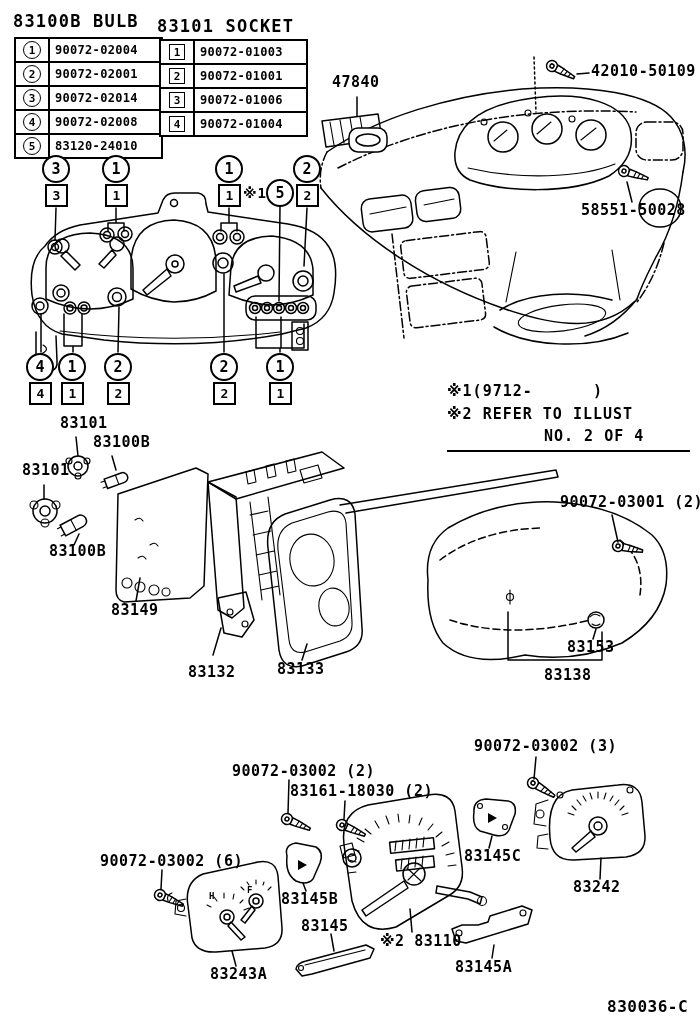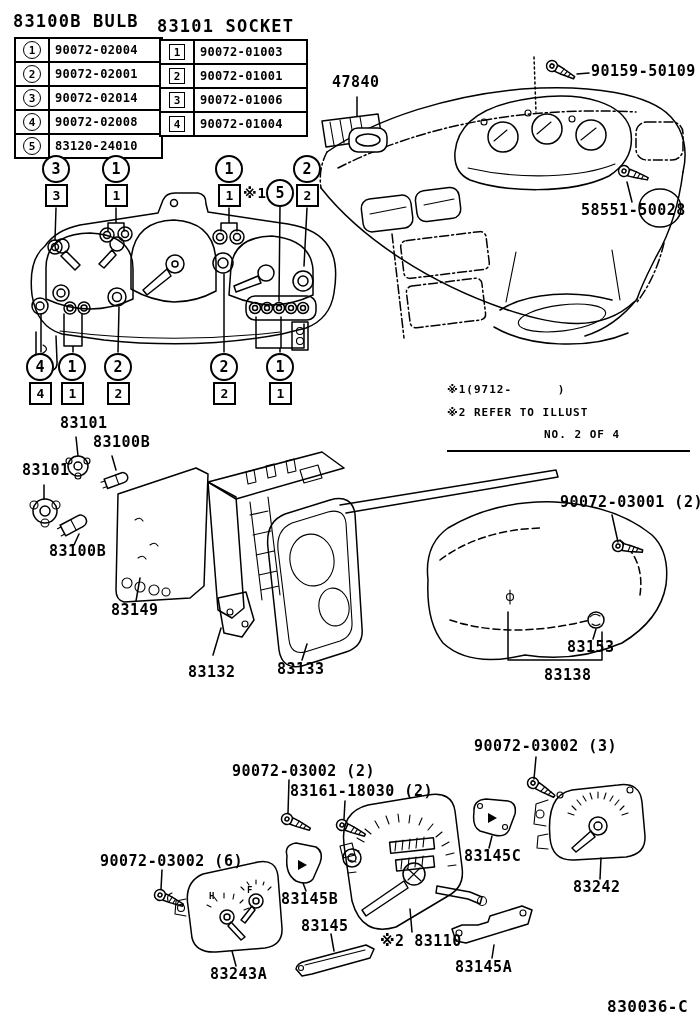--- a/index.html
+++ b/index.html
@@ -14,21 +14,21 @@
             border-right:2px solid #000;height:100%;}
   .cell-part{width:106px;padding-left:5px;font-weight:700;font-size:12px;letter-spacing:.3px;white-space:pre;}
   .cn{width:16px;height:16px;border:1.6px solid #000;border-radius:50%;font-size:11px;font-weight:700;
       display:flex;align-items:center;justify-content:center;}
   .sn{width:14px;height:14px;border:1.6px solid #000;font-size:11px;font-weight:700;
       display:flex;align-items:center;justify-content:center;}
   .co-c{position:absolute;width:24px;height:24px;border:2px solid #000;border-radius:50%;font-weight:700;
         font-size:15px;display:flex;align-items:center;justify-content:center;background:#fff;z-index:3;}
   .co-s{position:absolute;width:19px;height:19px;border:2px solid #000;font-weight:700;font-size:13px;
         display:flex;align-items:center;justify-content:center;background:#fff;z-index:3;}
-  .note{position:absolute;font-weight:700;font-size:11px;letter-spacing:1px;white-space:pre;line-height:1;}
+  .note{position:absolute;font-weight:700;font-size:15px;letter-spacing:1px;white-space:pre;line-height:1;}
   .hr{position:absolute;height:0;border-top:2.5px solid #000;}
   svg.art{position:absolute;left:0;top:0;z-index:1;}
   svg.art *{stroke:#000;stroke-width:1.5;fill:none;stroke-linecap:round;stroke-linejoin:round;}
   svg.art .fw{fill:#fff;}
   svg.art .fb{fill:#000;stroke:none;}
   svg.art .thin{stroke-width:1.1;}
   svg.art .d1{stroke-dasharray:7 4;}
   svg.art .d2{stroke-dasharray:2 3;}
   svg.art .dd{stroke-dasharray:9 3 2 3;}
   svg.art text.art-letter{font:700 9px "DejaVu Sans Mono",monospace;fill:#000;stroke:none;}
@@ -419,21 +419,21 @@
     <div class="co-s" style="left:107px;top:382px;">2</div>
     <div class="co-s" style="left:213px;top:382px;">2</div>
     <div class="co-s" style="left:269px;top:382px;">1</div>
 
     <div class="note" style="left:447px;top:384px;">※1(9712-      )</div>
     <div class="note" style="left:447px;top:407px;">※2 REFER TO ILLUST</div>
     <div class="note" style="left:544px;top:429px;">NO. 2 OF 4</div>
     <div class="hr" style="left:447px;top:450px;width:243px;"></div>
 
     <div class="pl" style="left:332px;top:75px;">47840</div>
-    <div class="pl" style="left:591px;top:64px;">90159-50109</div>
+    <div class="pl" style="left:591px;top:64px;">42010-50109</div>
     <div class="pl" style="left:581px;top:203px;">58551-50028</div>
     <div class="pl" style="left:60px;top:416px;">83101</div>
     <div class="pl" style="left:93px;top:435px;">83100B</div>
     <div class="pl" style="left:22px;top:463px;">83101</div>
     <div class="pl" style="left:49px;top:544px;">83100B</div>
     <div class="pl" style="left:111px;top:603px;">83149</div>
     <div class="pl" style="left:188px;top:657px;margin-top:8px;">83132</div>
     <div class="pl" style="left:277px;top:662px;">83133</div>
     <div class="pl" style="left:560px;top:495px;">90072-03001 (2)</div>
     <div class="pl" style="left:567px;top:640px;">83153</div>

